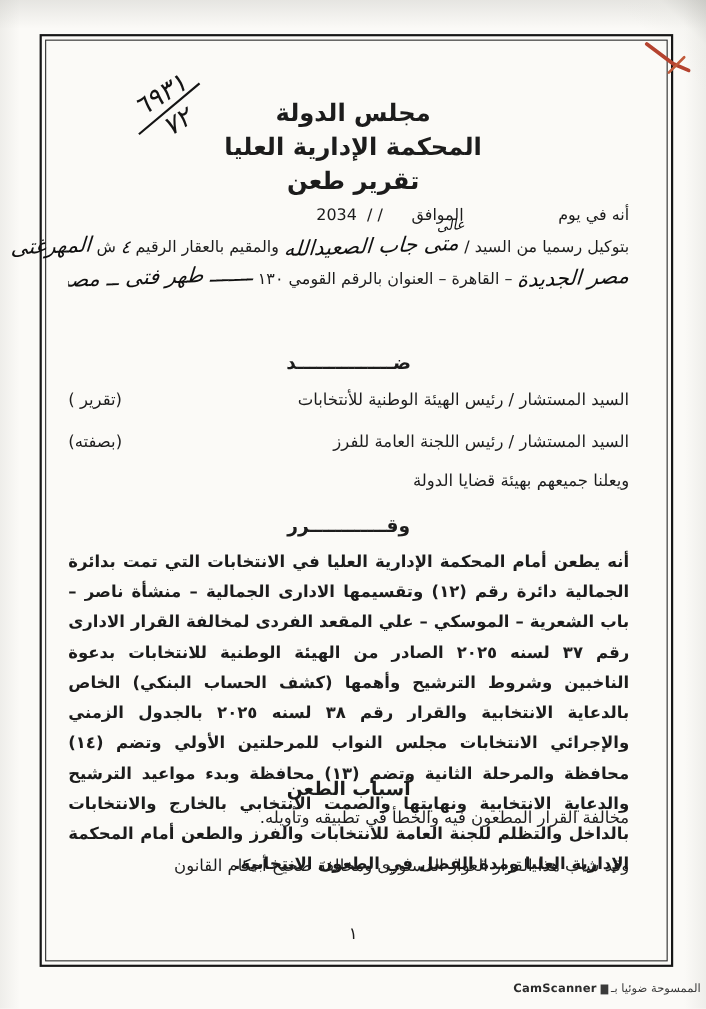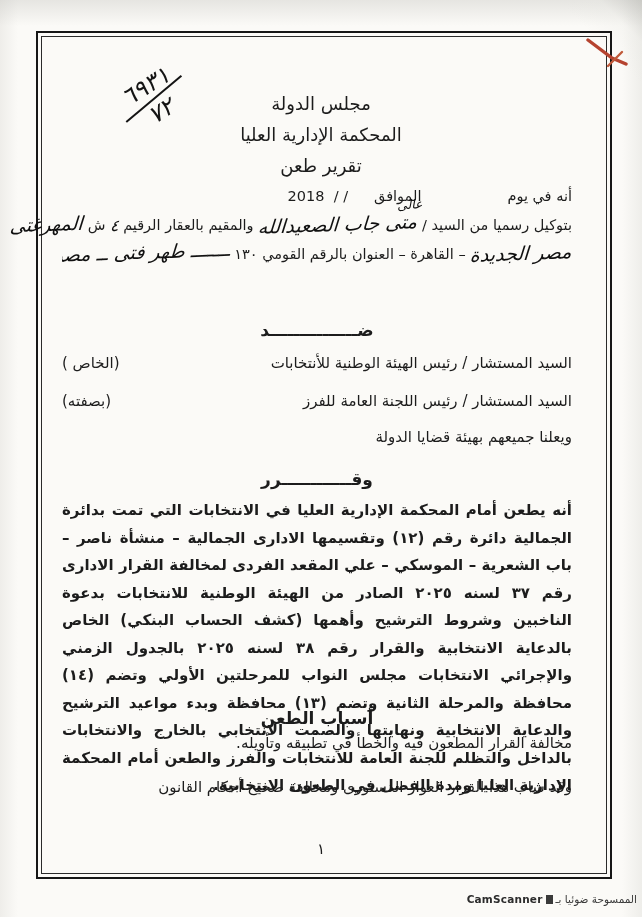--- a/index.html
+++ b/index.html
@@ -26,21 +26,21 @@
   
   .red-mark{position:absolute;top:38px;right:14px;width:46px;height:40px;}
 
   
   .case-number{position:absolute;top:72px;left:128px;transform:rotate(-32deg);
     font-size:24px;font-style:italic;color:#141414;text-align:center;line-height:1.05;
     font-family:"DejaVu Sans",sans-serif;}
   .case-number .slash{display:block;border-top:2px solid #141414;transform:rotate(-8deg);margin:1px -10px;}
 
   .header-block{position:absolute;left:0;right:0;top:88px;text-align:center;direction:rtl;}
-  .header-block div{font-weight:400;font-size:18px;line-height:31px;}
+  .header-block div{font-weight:700;font-size:22px;line-height:31px;}
 
   .intro{position:absolute;top:182px;left:62px;right:70px;direction:rtl;}
   .row{line-height:29px;font-size:14.5px;white-space:nowrap;}
   .gap-l{display:inline-block;width:86px;}
   .gap-s{display:inline-block;width:26px;}
   .hand{font-style:italic;display:inline-block;transform:rotate(-2deg) skewX(-6deg);
     font-size:19px;line-height:1;position:relative;top:1px;color:#101010;}
   .hand-sm{font-size:16px;}
   .attorney-row{position:relative;overflow:visible;}
   .name-above{position:absolute;top:-12px;right:150px;font-size:12.5px;font-style:italic;
@@ -92,21 +92,21 @@
 </div>
 
 <div class="header-block">
   <div>مجلس الدولة</div>
   <div>المحكمة الإدارية العليا</div>
   <div>تقرير طعن</div>
 </div>
 
 <div class="intro">
   <div class="row">
-    <span>أنه في يوم</span><span class="gap-l"></span><span>الموافق</span><span class="gap-s"></span><span>/          /</span>&nbsp;&nbsp;<span>2018</span>
+    <span>أنه في يوم</span><span class="gap-l"></span><span>الموافق</span><span class="gap-s"></span><span>/          /</span>&nbsp;&nbsp;<span>2034</span>
   </div>
   <div class="row attorney-row">
     <span class="name-above hand hand-sm">غالى</span>
     <span>بتوكيل رسميا من السيد /</span>
     <span class="hand">متى جاب الصعيدالله</span>
     <span>والمقيم بالعقار الرقيم</span>
     <span class="hand hand-sm">٤</span>
     <span>ش</span>
     <span class="hand">المهرغتى</span>
   </div>
@@ -115,21 +115,21 @@
     <span>– القاهرة – العنوان بالرقم القومي</span>
     <span>١٣٠</span>
     <span class="hand">ـــــــ طهر فتى ــ مصر الجديدة</span>
   </div>
 </div>
 
 <div class="against-block">
   <div class="centered-heading">ضـــــــــــــــد</div>
   <div class="respondent">
     <span>السيد المستشار / رئيس الهيئة الوطنية للأنتخابات</span>
-    <span>(الخاص )</span>
+    <span>(تقرير )</span>
   </div>
   <div class="respondent">
     <span>السيد المستشار / رئيس اللجنة العامة للفرز</span>
     <span>(بصفته)</span>
   </div>
   <div class="notify">ويعلنا جميعهم بهيئة قضايا الدولة</div>
 </div>
 
 <div class="decision-block">
   <div class="centered-heading">وقــــــــــــرر</div>

